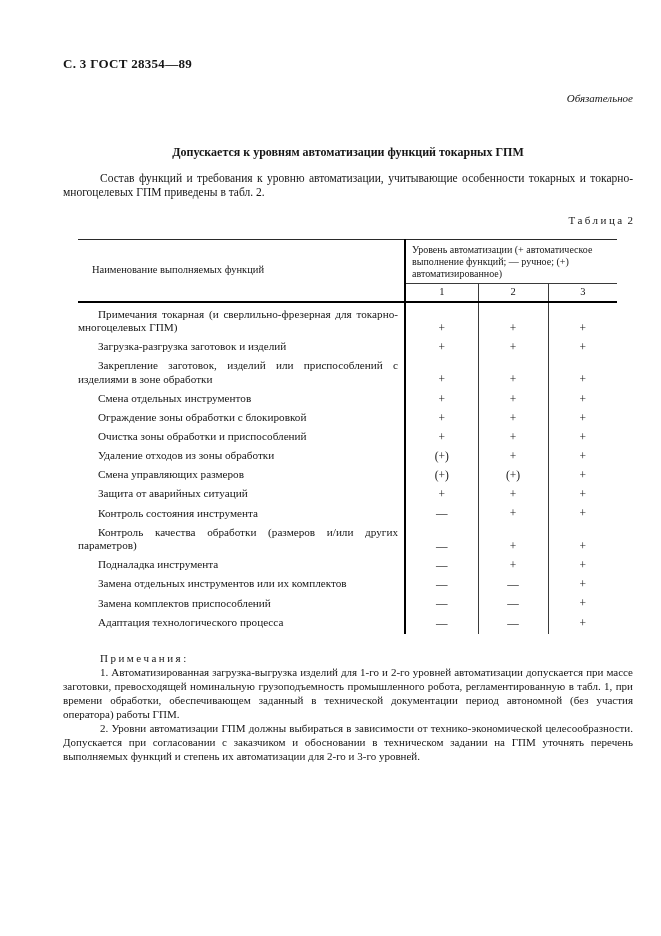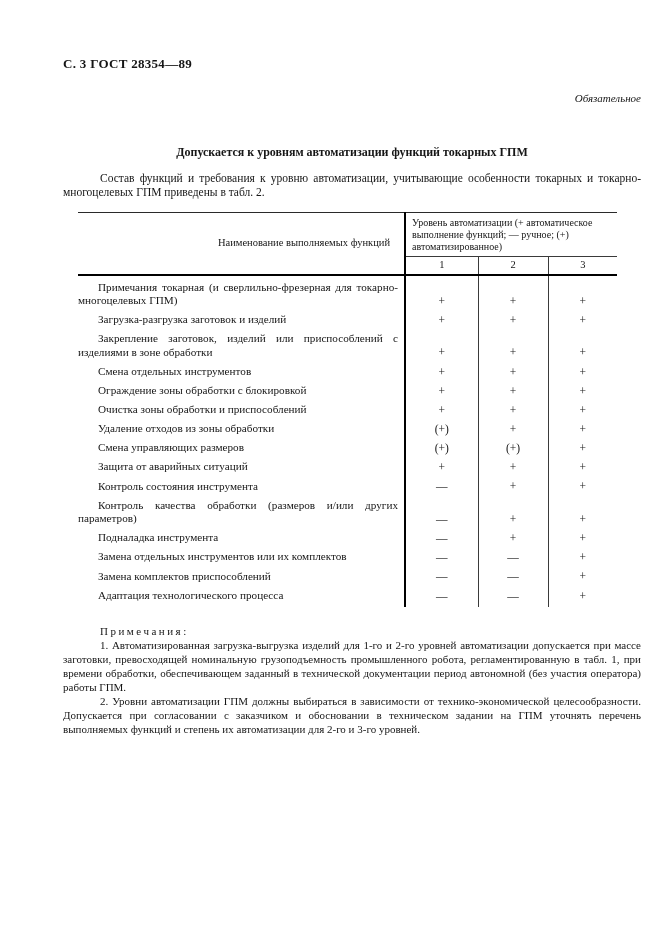--- a/index.html
+++ b/index.html
@@ -6,21 +6,21 @@
   body {
     width: 661px; height: 936px;
     background: #ffffff;
     font-family: "Liberation Serif", serif;
     color: #161616;
     overflow: hidden;
   }
   .page {
     box-sizing: border-box;
     width: 661px; height: 936px;
-    padding: 56px 20px 0 63px;
+    padding: 56px 28px 0 63px;
     position: relative;
   }
   .doc-header {
     font-weight: bold;
     font-size: 13px;
     letter-spacing: 0.3px;
   }
   .appendix {
     margin-top: 20px;
     text-align: right;
@@ -58,21 +58,21 @@
   col.c-name { width: 327px; }
   col.c-l1 { width: 73px; }
   col.c-l2 { width: 70px; }
   col.c-l3 { width: 69px; }
 
   td { padding: 0; }
 
   td.head-name {
     border-bottom: 2px solid #000;
     vertical-align: middle;
-    text-align: right;
+    text-align: left;
     font-size: 10.5px;
     padding: 6px 14px 8px 14px;
   }
   td.head-levels {
     border-left: 2px solid #000;
     border-bottom: 1px solid #3a3a3a;
     font-size: 10px;
     line-height: 12px;
     padding: 4px 6px 3px 6px;
   }
@@ -119,20 +119,24 @@
   <div class="doc-header">С. 3 ГОСТ 28354—89</div>
 
   <div class="appendix">
     <div class="appendix-subtitle">Обязательное</div>
   </div>
 
   <div class="doc-title">Допускается к уровням автоматизации функций токарных ГПМ</div>
 
   <div class="intro">Состав функций и требования к уровню автоматизации, учитывающие особенности токарных и токарно-многоцелевых ГПМ приведены в табл. 2.</div>
 
+  <div class="table-caption">
+    <span class="sp">Таблица</span>
+    <span>2</span>
+  </div>
 
   <table class="doc-table">
     <colgroup>
       <col class="c-name">
         <col class="c-l1">
         <col class="c-l2">
         <col class="c-l3">
     </colgroup>
     <tbody>
       <tr>

